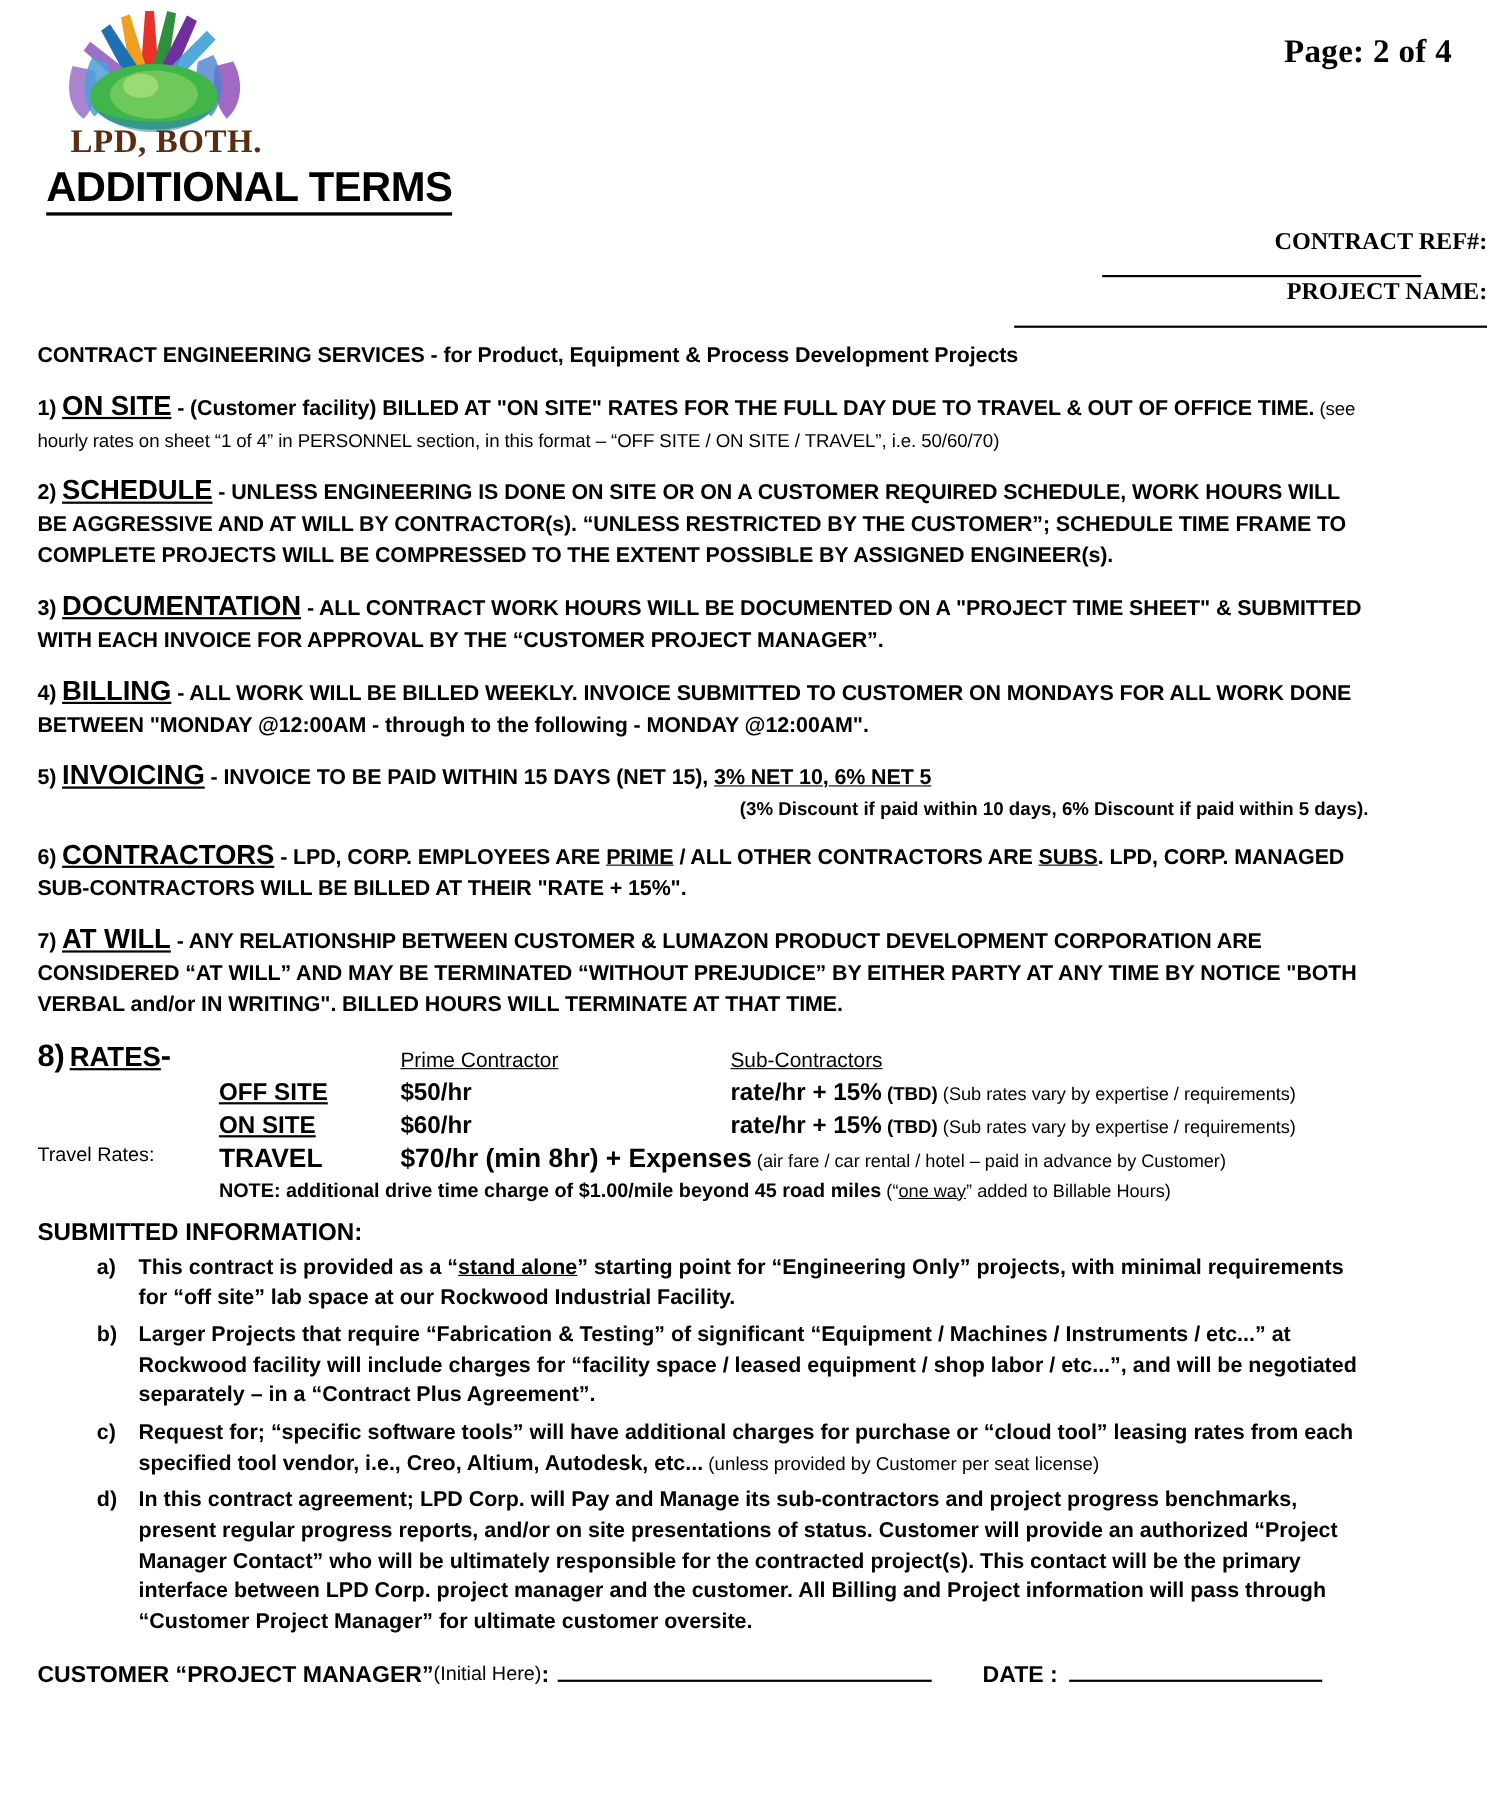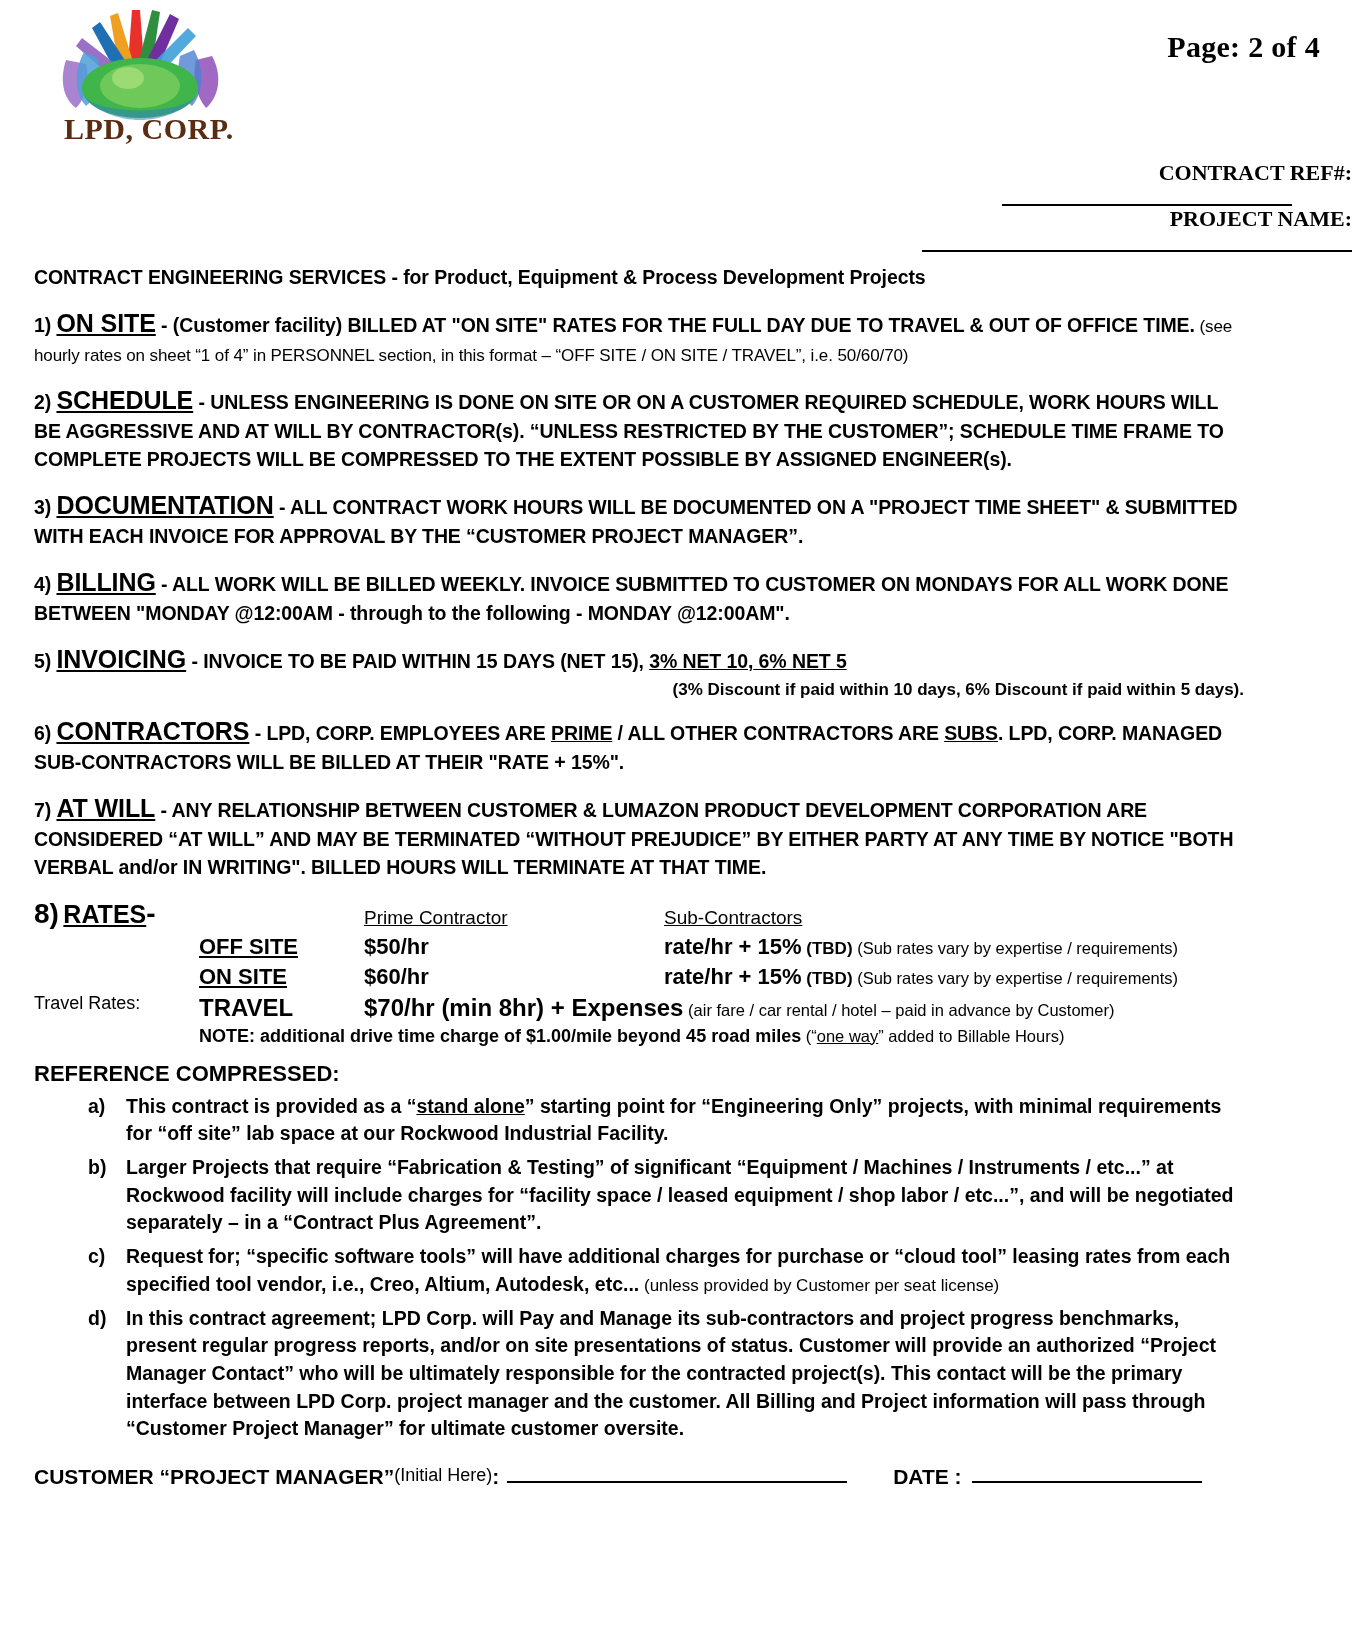--- a/index.html
+++ b/index.html
@@ -230,24 +230,27 @@
 
           <path d="M172 54 C182 72 180 94 166 106 C156 94 152 76 156 58 Z" fill="#8f4fb8" opacity="0.85"></path>
           <path d="M154 48 C164 66 164 90 152 104 C140 94 136 72 140 54 Z" fill="#4f7fd0" opacity="0.8"></path>
 
           <ellipse cx="100" cy="86" rx="58" ry="30" fill="#3fb54a"></ellipse>
           <ellipse cx="100" cy="84" rx="40" ry="22" fill="#6fc95a"></ellipse>
           <ellipse cx="88" cy="76" rx="16" ry="11" fill="#a8df7a" opacity="0.8"></ellipse>
           <path d="M42 92 C56 114 144 114 158 92 C146 110 120 118 100 118 C80 118 54 110 42 92 Z" fill="#2f7fc0" opacity="0.55"></path>
         </g>
       </svg>
-      <div class="logo-text">LPD, CORP.</div>
+      <div class="logo-text">LPD, BOTH.</div>
     </div>
   </div>
 
+  <div style="margin-left:4px;">
+    <span class="title">ADDITIONAL TERMS</span>
+  </div>
 
   <div class="reflines">
     <span class="lbl">CONTRACT REF#:</span>
     <span class="fillline fill1"></span>
     <span class="lbl">PROJECT NAME:</span>
     <span class="fillline fill2"></span>
   </div>
 
   <div class="content">
 
@@ -318,21 +321,21 @@
           <td colspan="2" style="font-size:24px;"><span>$70/hr (min 8hr) + Expenses</span><span class="paren"> (air fare / car rental / hotel – paid in advance by Customer)</span></td>
         </tr>
       </tbody>
         </table>
 
       <div class="note-row">
         <span>NOTE: additional drive time charge of $1.00/mile beyond 45 road miles</span><span class="paren"> (“</span><span class="paren u">one way</span><span class="paren">” added to Billable Hours)</span>
       </div>
     </div>
 
-    <div class="refinfo-title">REFERENCE COMPRESSED:</div>
+    <div class="refinfo-title">SUBMITTED INFORMATION:</div>
     <ol class="refs">
       <li>
         <span class="marker">a)</span><span>This contract is provided as a “</span><span class="u">stand alone</span><span>” starting point for “Engineering Only” projects, with minimal requirements for “off site” lab space at our Rockwood Industrial Facility.</span>
       </li>
       <li>
         <span class="marker">b)</span><span>Larger Projects that require “Fabrication &amp; Testing” of significant “Equipment / Machines / Instruments / etc...” at Rockwood facility will include charges for “facility space / leased equipment / shop labor / etc...”, and will be negotiated separately – in a “Contract Plus Agreement”.</span>
       </li>
       <li>
         <span class="marker">c)</span><span>Request for; “specific software tools” will have additional charges for purchase or “cloud tool” leasing rates from each specified tool vendor, i.e., Creo, Altium, Autodesk, etc...</span><span class="note" style="font-size:17px;"> (unless provided by Customer per seat license)</span>
       </li>

